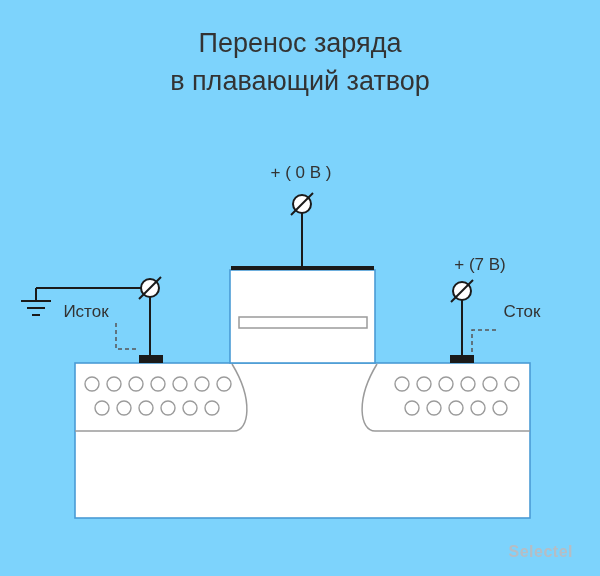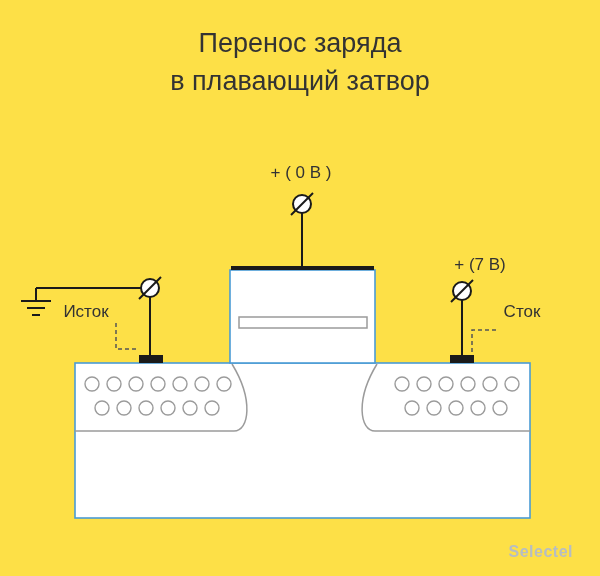--- a/index.html
+++ b/index.html
@@ -1,20 +1,20 @@
 <!DOCTYPE html>
 <html><head>
 <meta charset="utf-8">
 <style>
   html, body { margin: 0; padding: 0; background: #ffffff; }
   .stage {
     position: relative;
     width: 600px;
     height: 576px;
-    background: #fde047;
+    background: #7dd3fc;
     overflow: hidden;
     font-family: "Liberation Sans", sans-serif;
   }
   svg { display: block; }
   text {
     font-family: "Liberation Sans", sans-serif;
     fill: #333333;
   }
   .title-text  { font-size: 27px; font-weight: 500; }
   .label-text  { font-size: 17px; }

